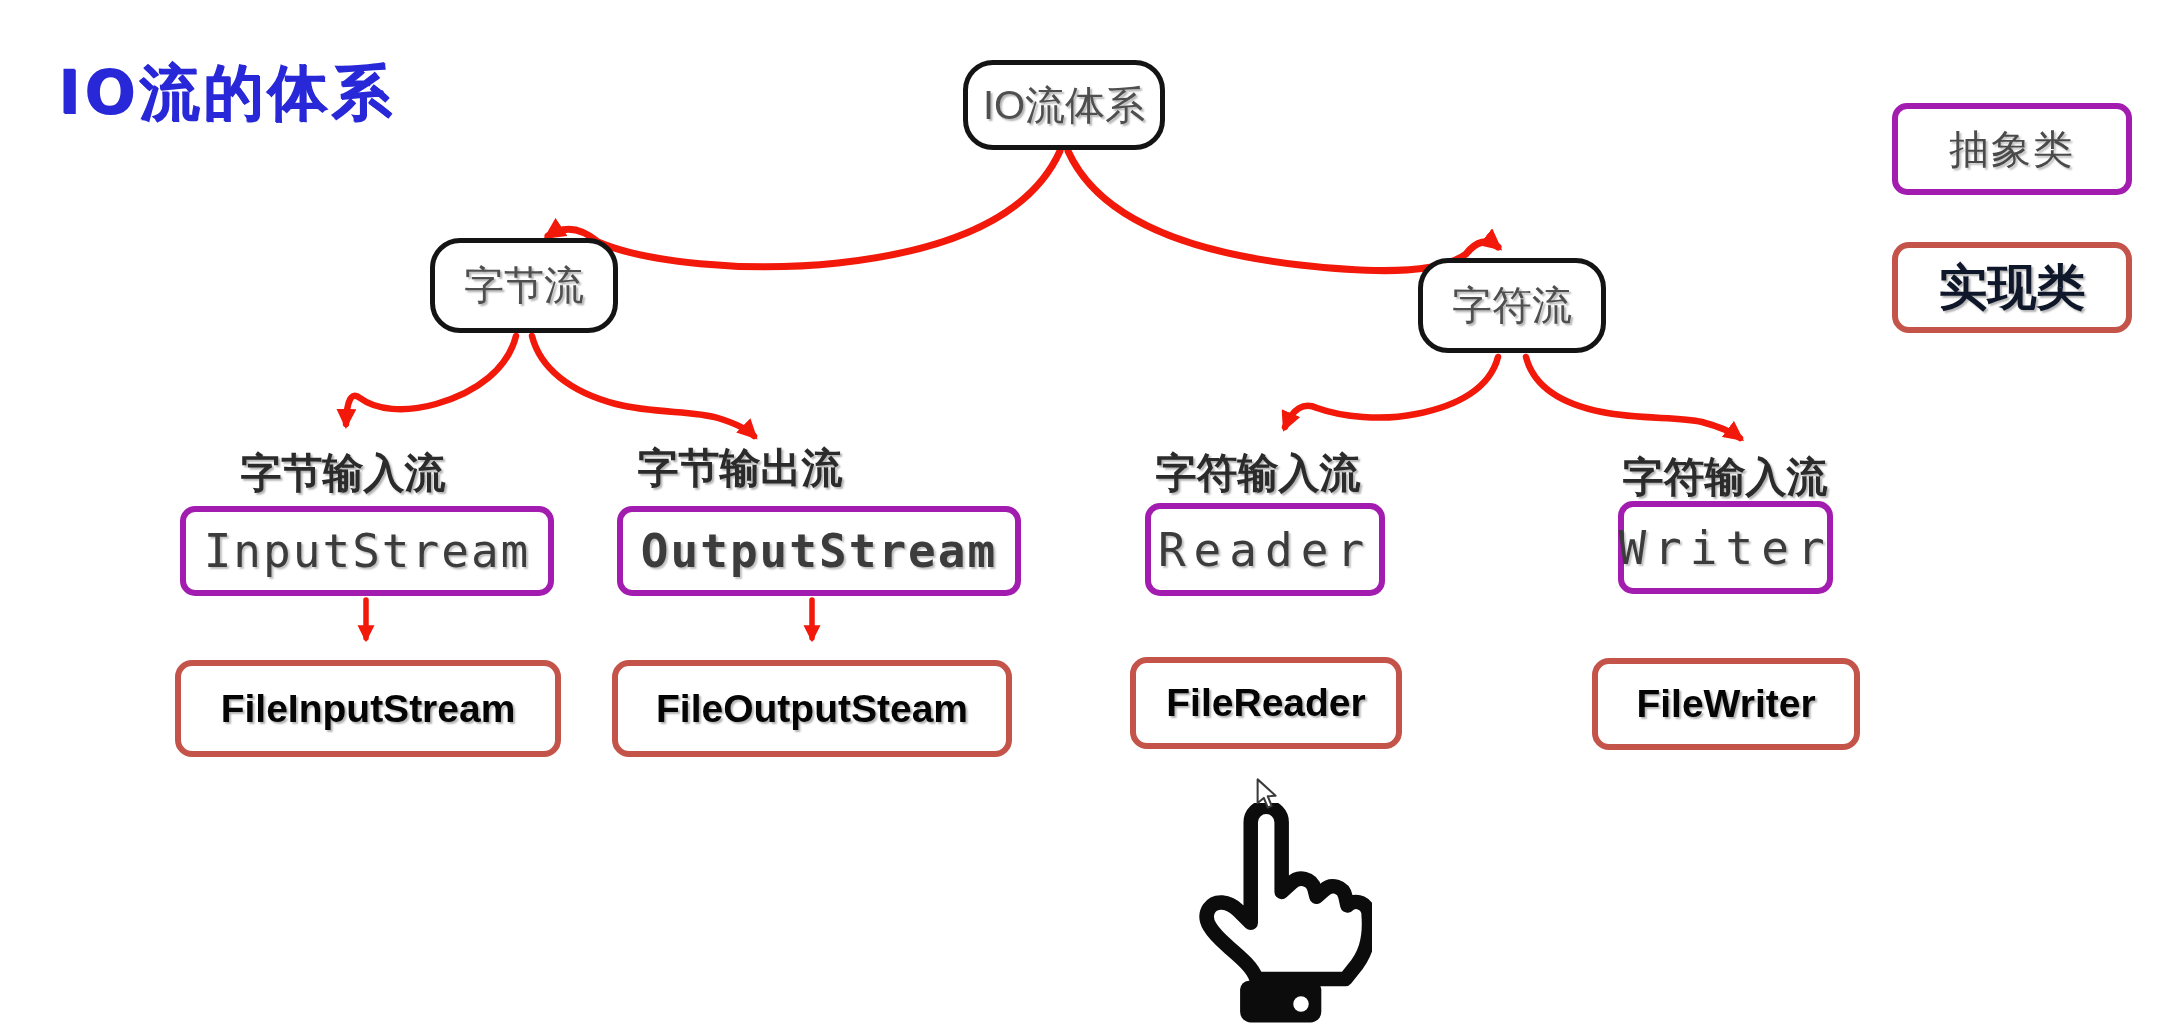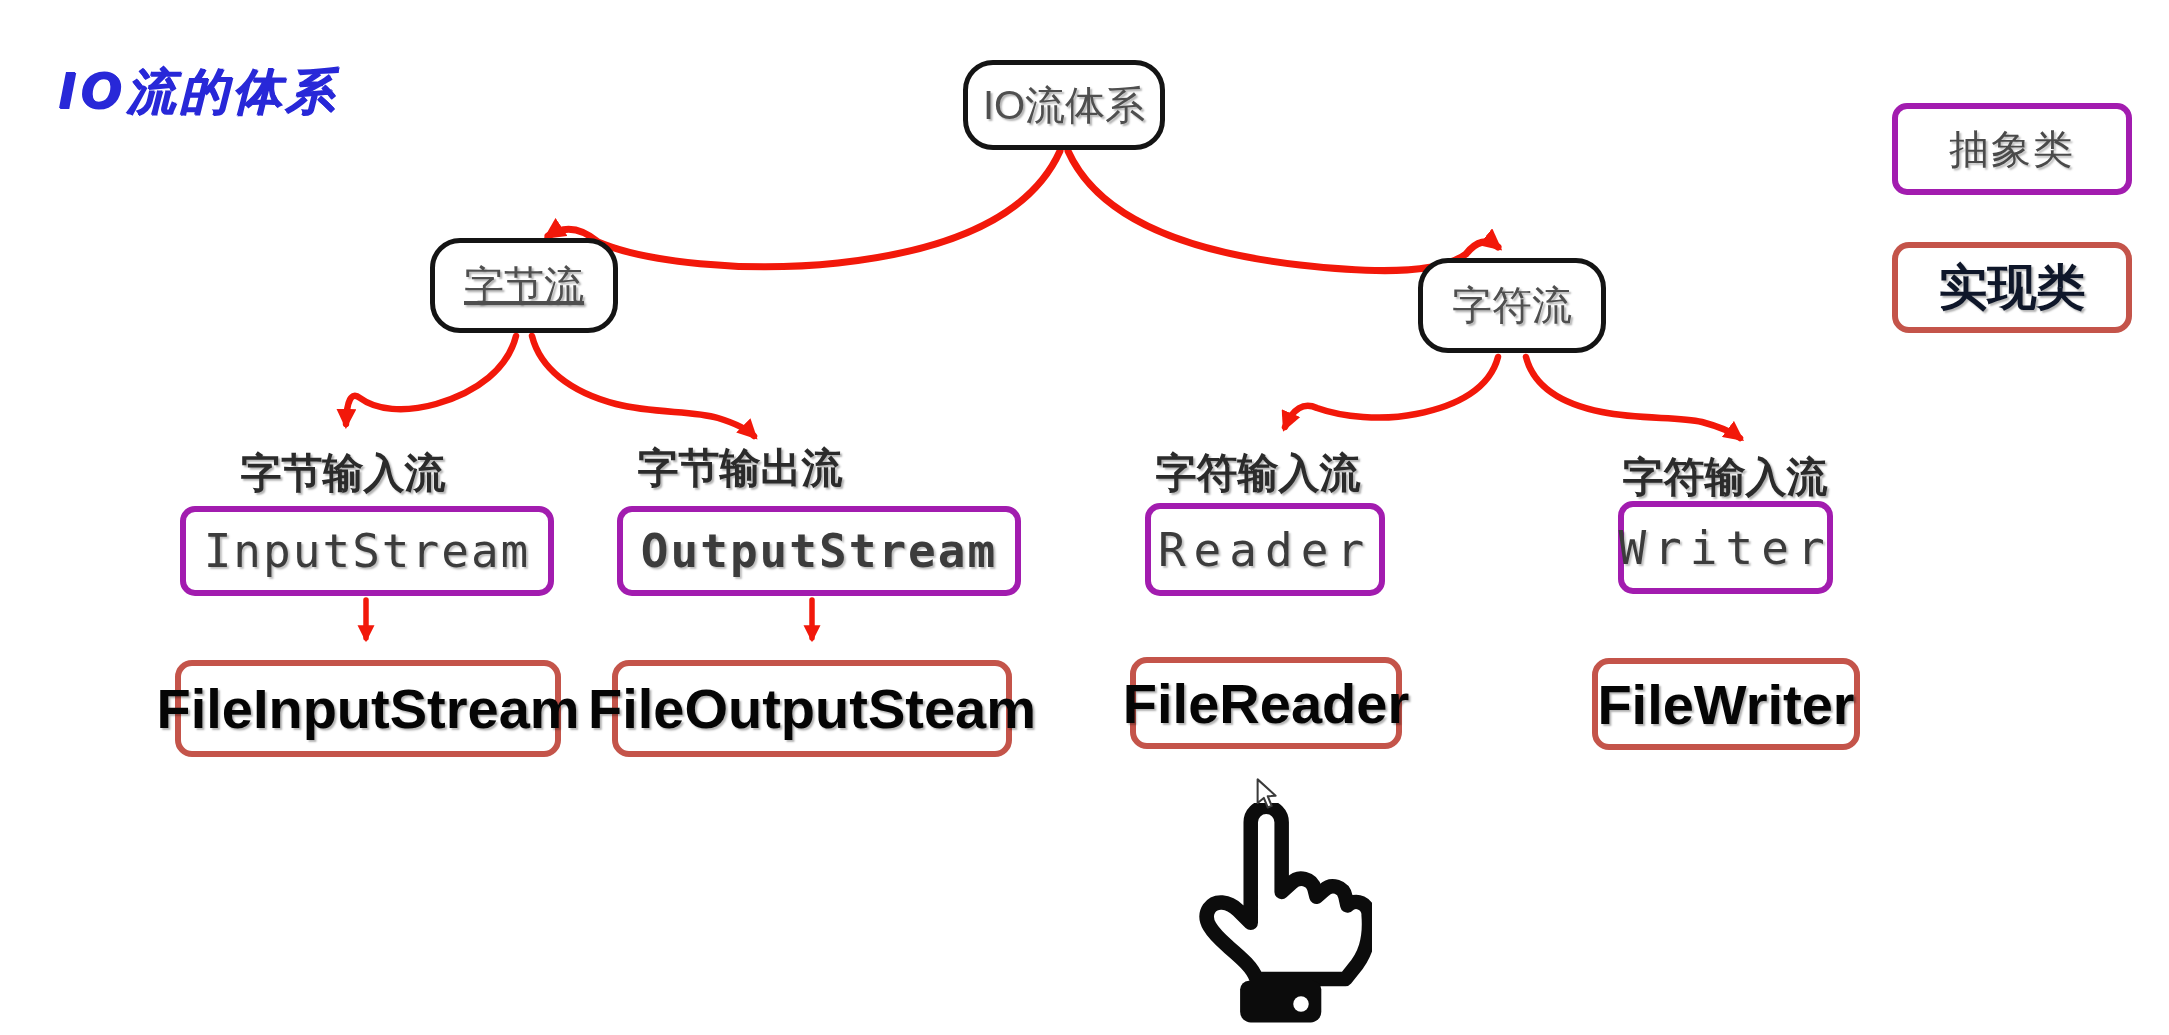--- a/index.html
+++ b/index.html
@@ -5,25 +5,24 @@
   html,body{margin:0;padding:0;background:#ffffff;}
   body{width:2169px;height:1035px;position:relative;overflow:hidden;
        font-family:"Liberation Sans",sans-serif;}
   .stage{position:absolute;left:0;top:0;width:2169px;height:1035px;}
 
   .abs{position:absolute;box-sizing:border-box;}
 
   
   .page-title{
     left:58px;top:52px;width:420px;height:80px;
-    font-size:49px;font-weight:bold;color:#2828d8;
+    font-size:60px;font-weight:bold;color:#2828d8;
     letter-spacing:4px;line-height:80px;
     font-family:"DejaVu Sans",sans-serif;
     text-shadow:1px 1px 0 #2828d8;
-    font-style:italic;
   }
 
   
   .node{
     display:flex;align-items:center;justify-content:center;
     background:#ffffff;border-radius:30px;
   }
   .node-black{
     border:5px solid #141414;
     font-size:40px;color:#4f4f4f;font-weight:500;
@@ -31,21 +30,21 @@
   }
   .node-blue{
     border:6px solid #a21caf;border-radius:15px;
     font-family:"DejaVu Sans Mono","Liberation Mono",monospace;
     font-size:46px;color:#3c3c3c;letter-spacing:2px;
     text-shadow:2px 2px 2px rgba(0,0,0,0.25);
   }
   .node-blue.wide{letter-spacing:8px;}
   .node-red{
     border:6px solid #c4544a;border-radius:17px;
-    font-size:56px;color:#050505;font-weight:bold;
+    font-size:39px;color:#050505;font-weight:bold;
     text-shadow:2px 2px 2px rgba(0,0,0,0.30);
   }
 
   
   .col-label{
     font-size:41px;font-weight:bold;color:#2b2b2b;
     text-align:center;text-shadow:2px 2px 2px rgba(0,0,0,0.30);
   }
 
   
@@ -84,21 +83,21 @@
     <path class="link" stroke-width="6.5" marker-end="url(#ah)" d="M1526 357 C 1534 388, 1562 404, 1602 412 C 1642 420, 1678 416, 1702 422 Q 1728 429 1740 438"></path>
 
     <path class="link" stroke-width="5.5" marker-end="url(#ah)" d="M366 600 L 366 638"></path>
 
     <path class="link" stroke-width="5.5" marker-end="url(#ah)" d="M812 600 L 812 638"></path>
   </svg>
 
   <div class="abs page-title">IO流的体系</div>
 
   <div class="abs node node-black" style="left:963px;top:60px;width:202px;height:90px;">IO流体系</div>
-  <div class="abs node node-black" style="left:430px;top:238px;width:188px;height:95px;text-decoration:underline;">字节流</div>
+  <div class="abs node node-black" style="left:430px;top:238px;width:188px;height:95px;">字节流</div>
   <div class="abs node node-black" style="left:1418px;top:258px;width:188px;height:95px;">字符流</div>
 
   <div class="abs col-label" style="left:163px;top:446px;width:360px;">字节输入流</div>
   <div class="abs col-label" style="left:560px;top:441px;width:360px;">字节输出流</div>
   <div class="abs col-label" style="left:1078px;top:446px;width:360px;">字符输入流</div>
   <div class="abs col-label" style="left:1545px;top:450px;width:360px;">字符输入流</div>
 
   <div class="abs node node-blue" style="left:180px;top:506px;width:374px;height:90px;">InputStream</div>
   <div class="abs node node-blue" style="left:617px;top:506px;width:404px;height:90px;font-weight:bold;">OutputStream</div>
   <div class="abs node node-blue wide" style="left:1145px;top:503px;width:240px;height:93px;">Reader</div>

